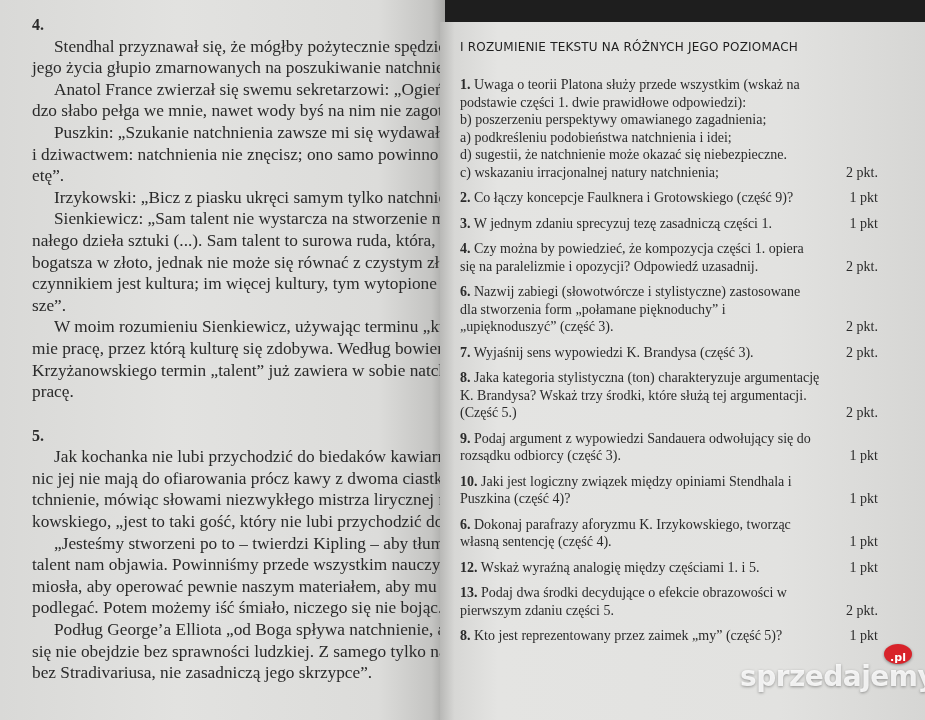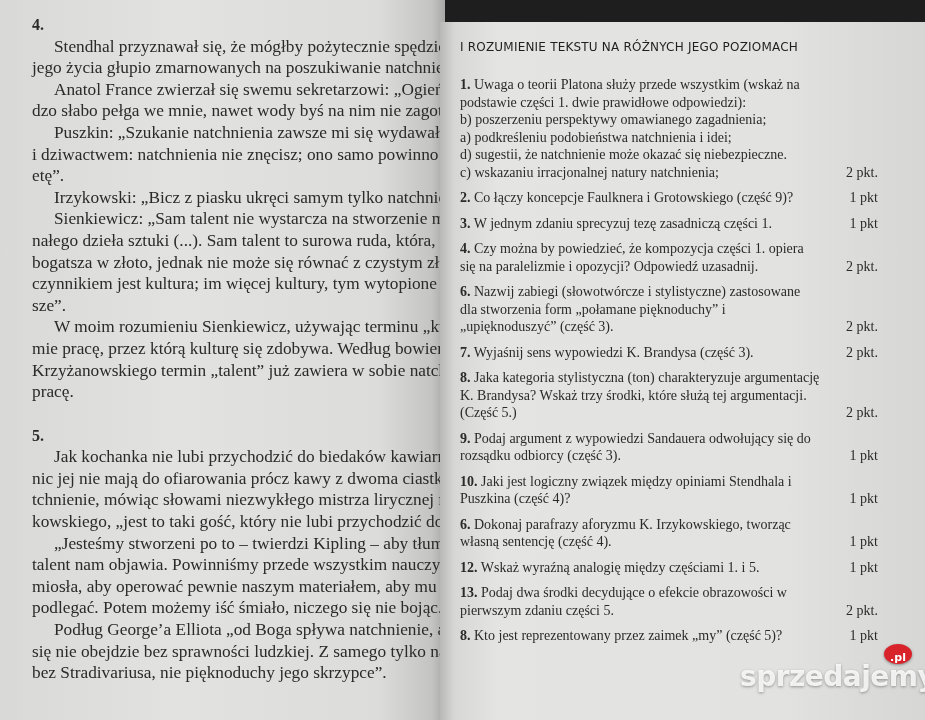--- a/index.html
+++ b/index.html
@@ -54,21 +54,21 @@
     <p class="ind">Jak kochanka nie lubi przychodzić do biedaków kawiarnianych, k</p>
     <p>nic jej nie mają do ofiarowania prócz kawy z dwoma ciastkami, tak</p>
     <p>tchnienie, mówiąc słowami niezwykłego mistrza lirycznej melodyki G</p>
     <p>kowskiego, „jest to taki gość, który nie lubi przychodzić do leniuchów</p>
     <p class="ind">„Jesteśmy stworzeni po to – twierdzi Kipling – aby tłumaczyć to, co</p>
     <p>talent nam objawia. Powinniśmy przede wszystkim nauczyć się naszego</p>
     <p>miosła, aby operować pewnie naszym materiałem, aby mu rozkazywać</p>
     <p>podlegać. Potem możemy iść śmiało, niczego się nie bojąc...”</p>
     <p class="ind">Podług George’a Elliota „od Boga spływa natchnienie, ale natchnie</p>
     <p>się nie obejdzie bez sprawności ludzkiej. Z samego tylko natchnienia</p>
-    <p>bez Stradivariusa, nie pięknoduchy jego skrzypce”.</p>
+    <p>bez Stradivariusa, nie zasadniczą jego skrzypce”.</p>
     <p class="year">1981</p>
   </div>
 </div>
 
 <div class="page-right">
   <div class="rp">
     <h1>I ROZUMIENIE TEKSTU NA RÓŻNYCH JEGO POZIOMACH</h1>
 
     <div class="q">
       <span class="qn">1.</span>

